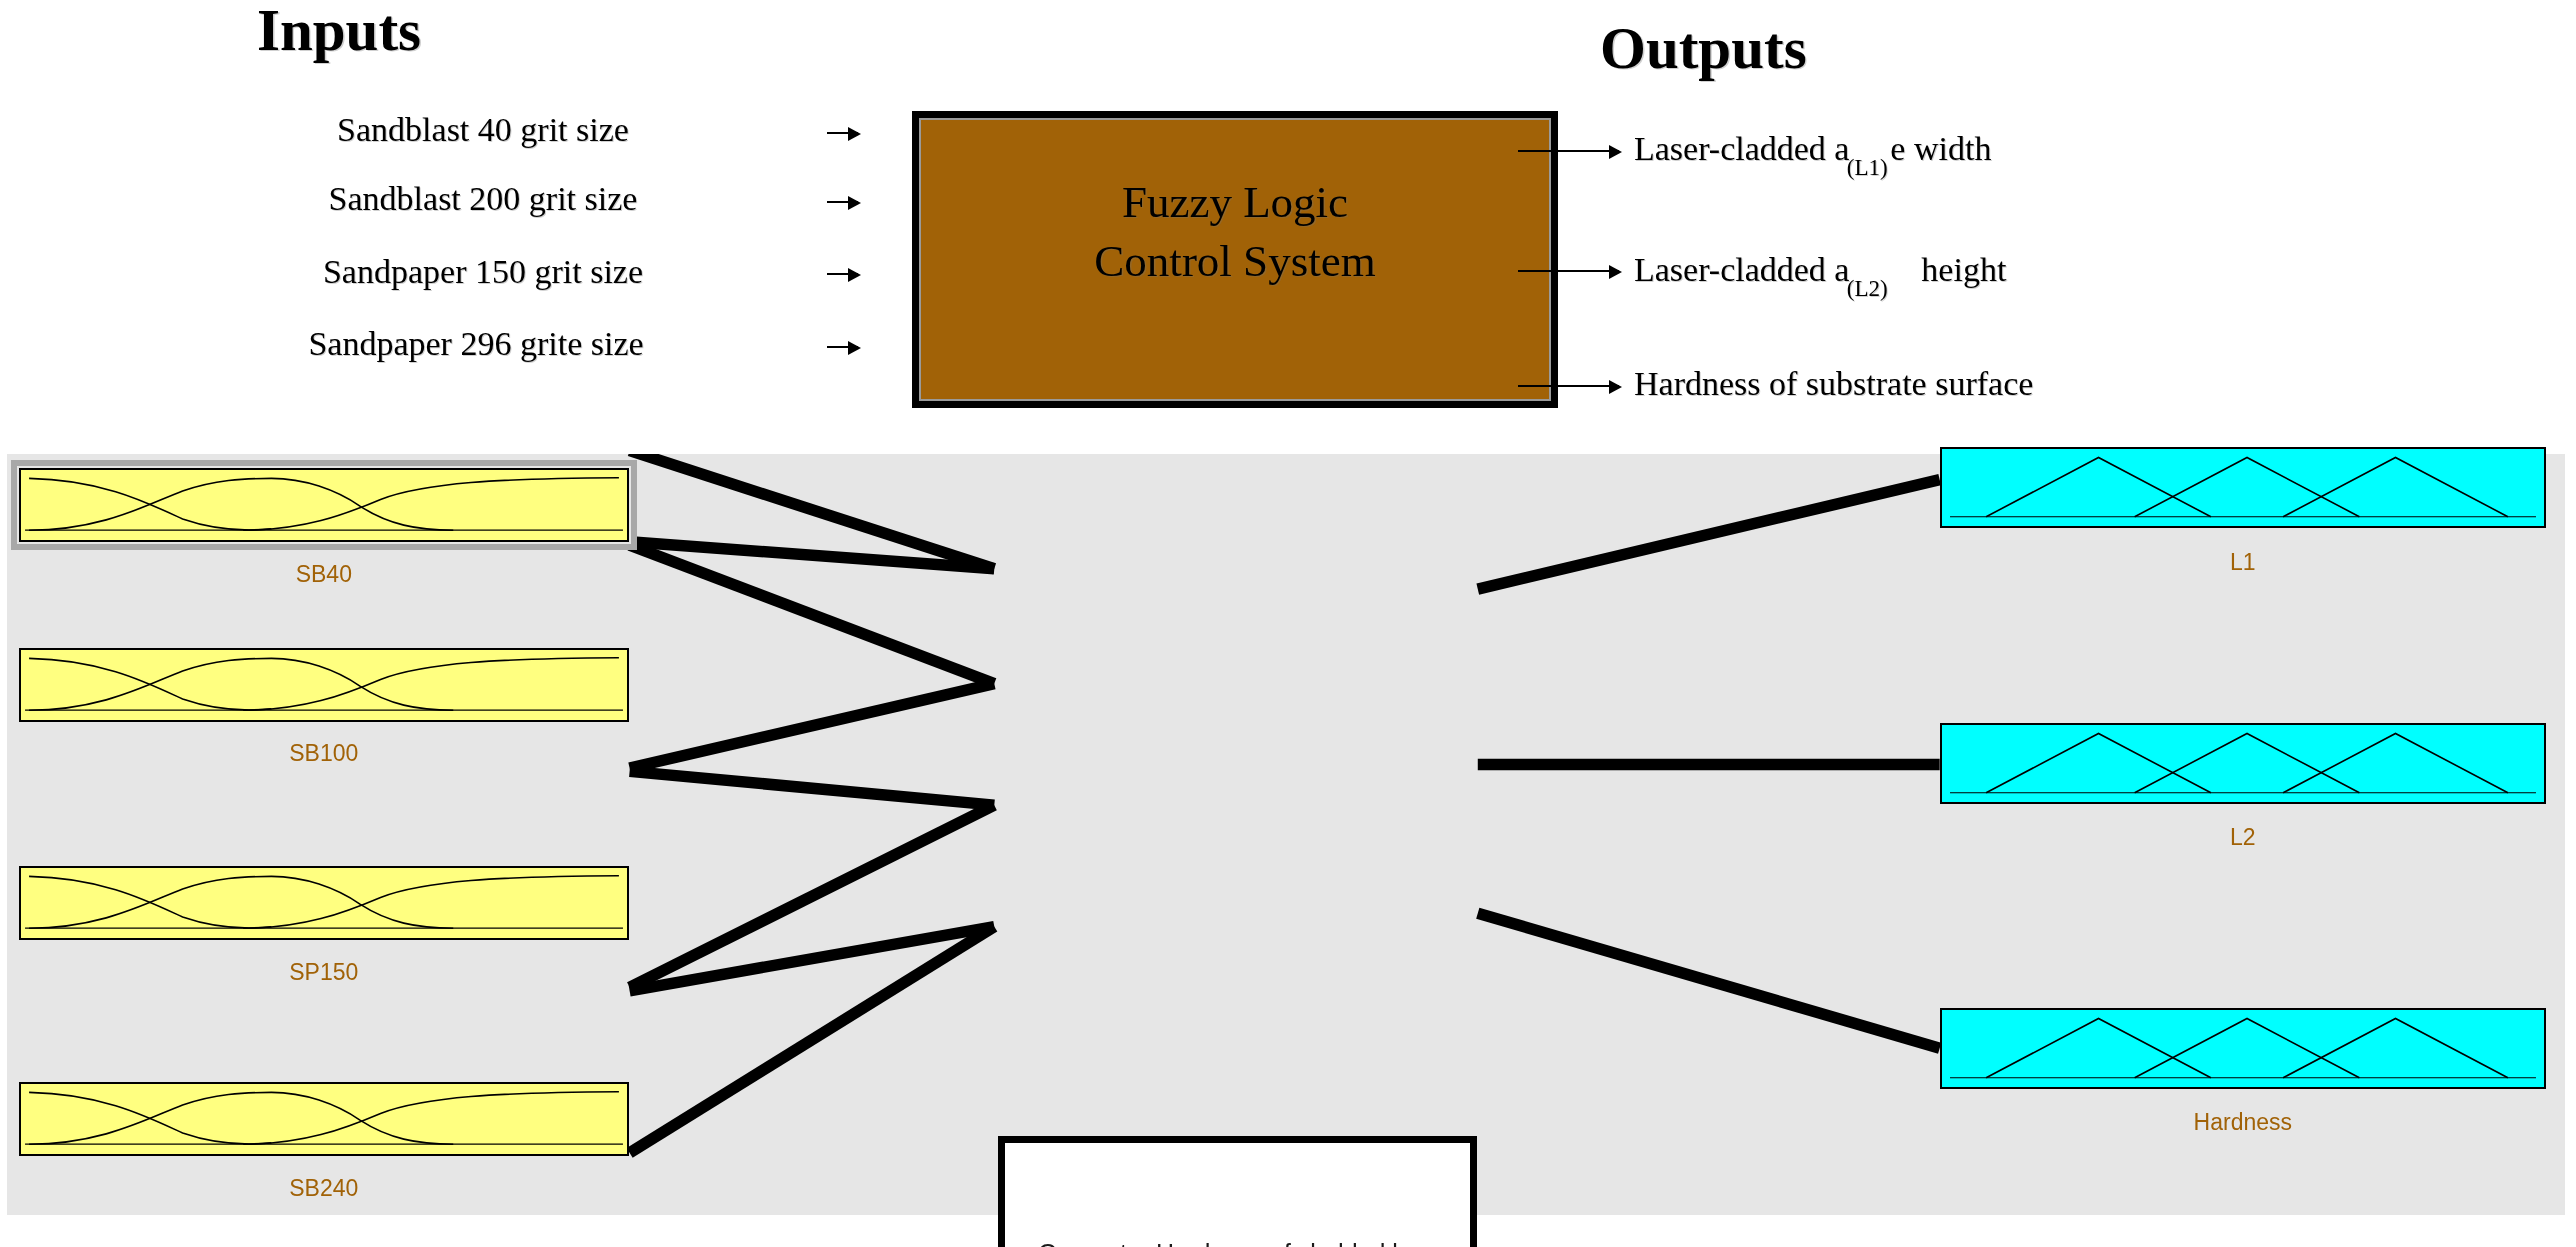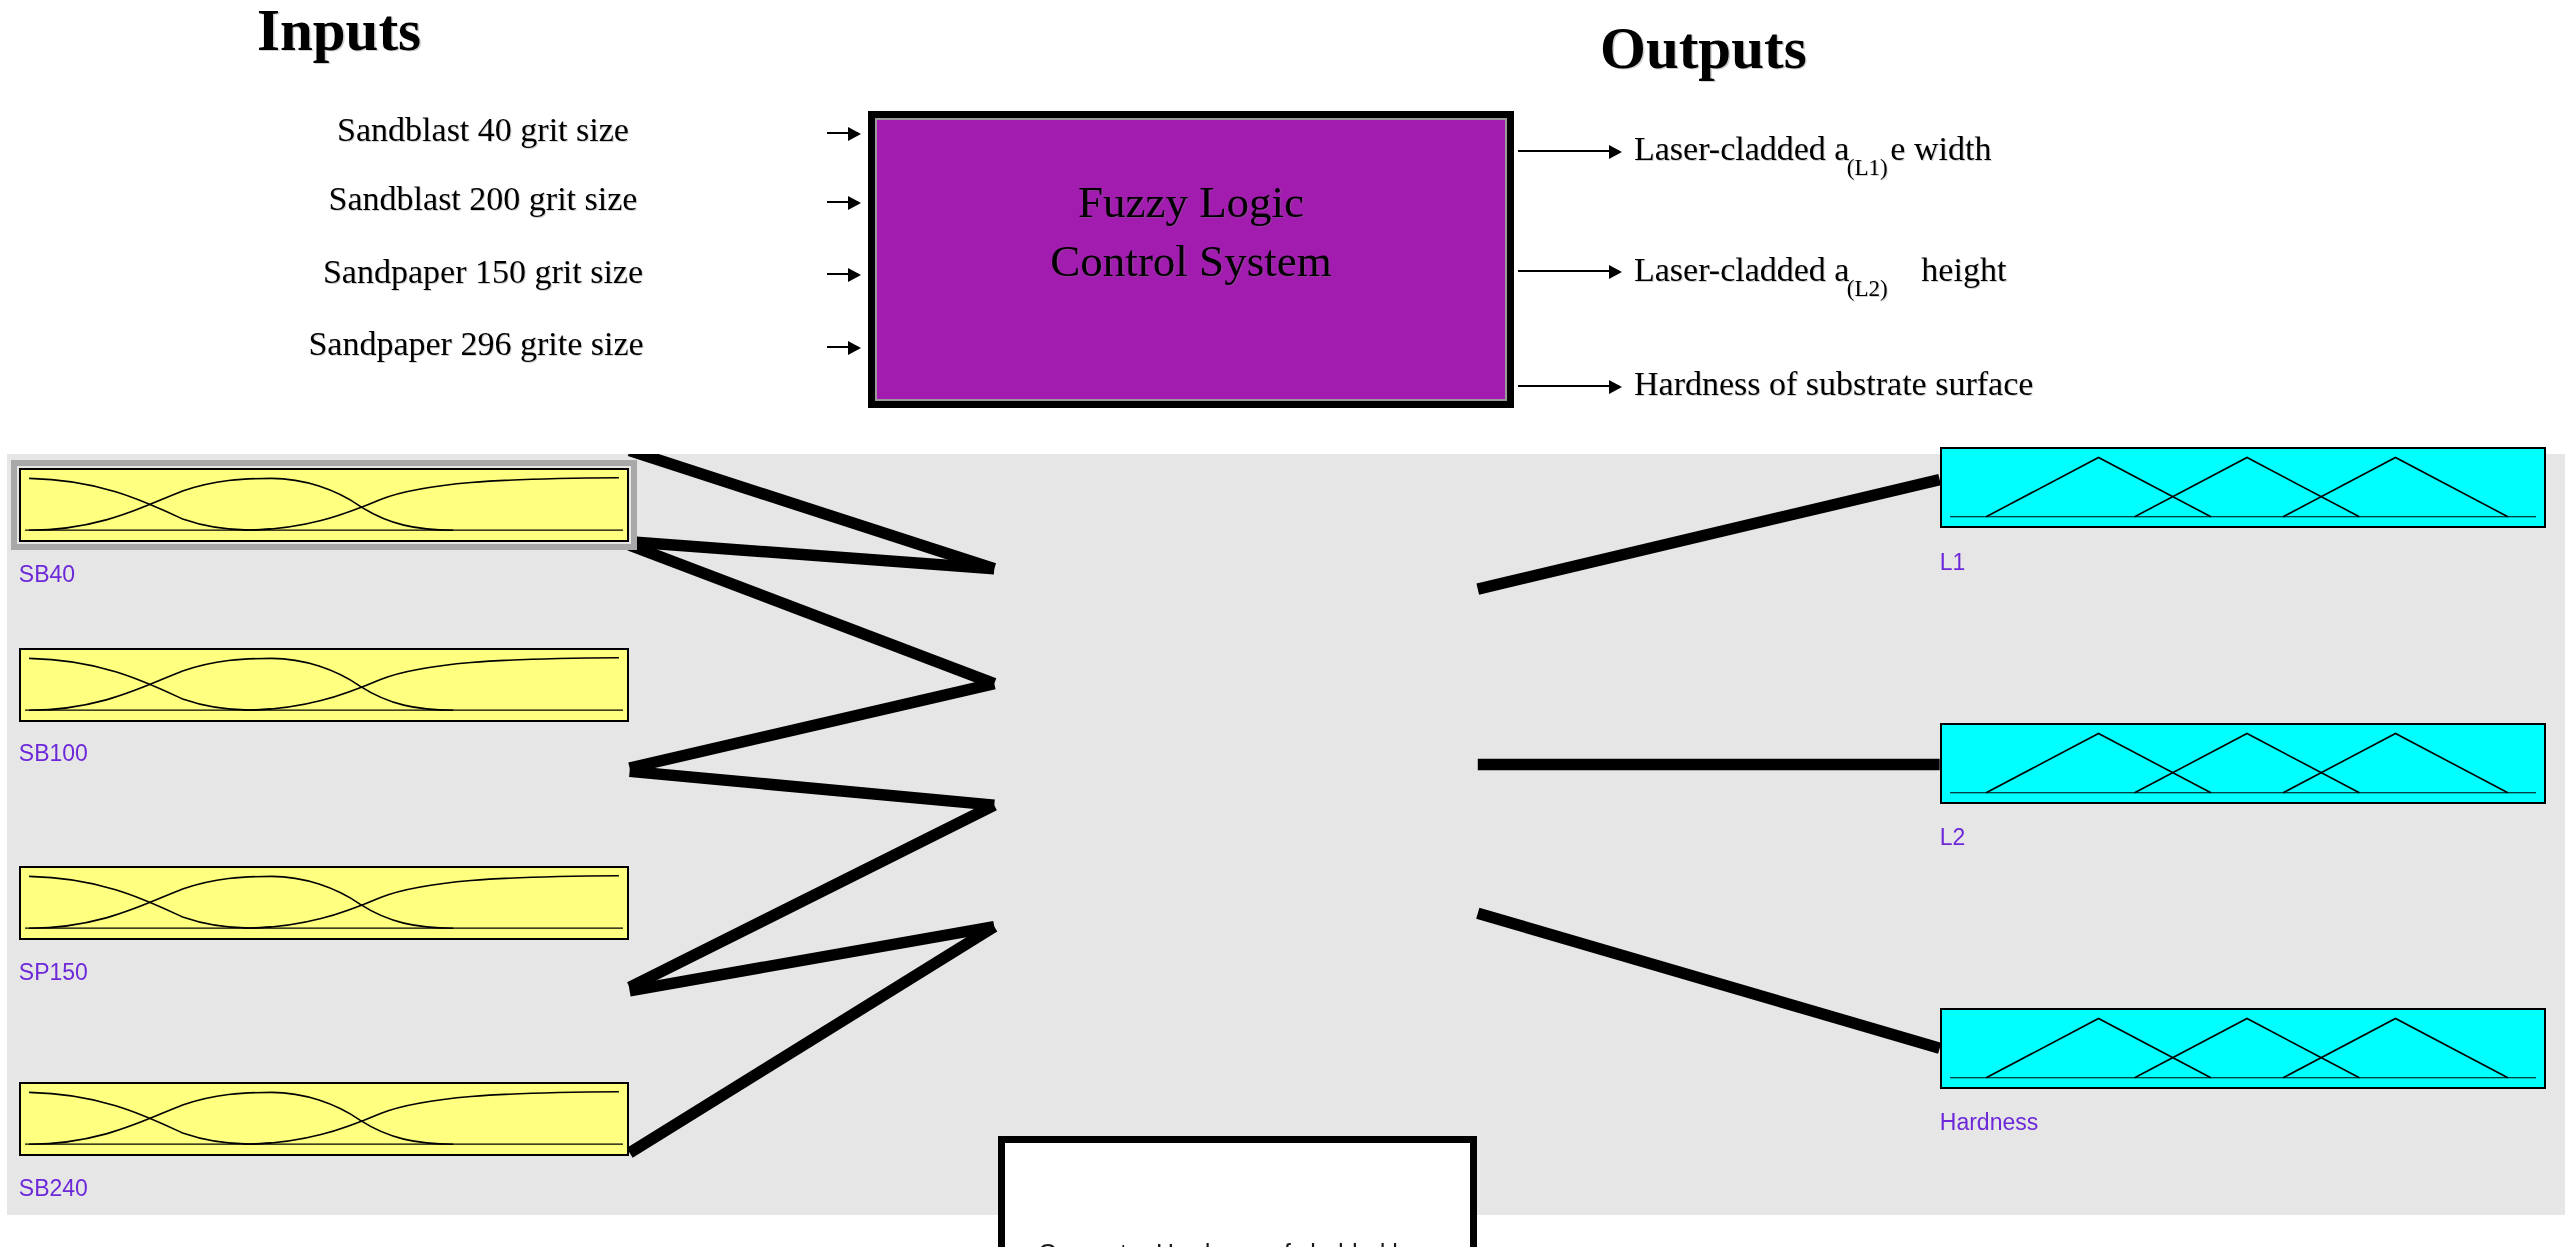--- a/index.html
+++ b/index.html
@@ -23,41 +23,41 @@
   .sub-par{font-size:23px;position:relative;top:15px;left:-2.7px;}
 
   
   .arrow{position:absolute;height:0;border-top:2.7px solid #000;}
   .arrow::after{content:"";position:absolute;right:-2.7px;top:-7.4px;
       border-left:13.5px solid #000;border-top:7.4px solid transparent;
       border-bottom:7.4px solid transparent;}
   .arrow-short{width:31px;}
   .arrow-long{width:101px;}
 
-  #fls-box{position:absolute;left:868px;top:111px;width:646px;height:297px;
-           border:7.4px solid #000;background:#a21caf;box-sizing:border-box;}
+  #fls-box{position:absolute;left:912px;top:111px;width:646px;height:297px;
+           border:7.4px solid #000;background:#a16207;box-sizing:border-box;}
   #fls-box .inner{position:absolute;left:0;top:0;width:100%;height:100%;
            border:2px solid #9a9a9a;box-sizing:border-box;}
   #fls-text{position:absolute;left:0;top:55px;width:100%;text-align:center;
             font-family:"Liberation Serif",serif;font-size:45px;line-height:1.32;
             color:#000;text-shadow:1.4px 1.4px 0 rgba(120,120,120,.30);}
 
   
   #fis-panel{position:absolute;left:6.8px;top:454px;width:2558px;height:761px;
              background:#e6e6e6;}
 
   .mf-box{position:absolute;box-sizing:border-box;border:2.7px solid #000;}
   .mf-in{background:#ffff80;}
   .mf-out{background:#00ffff;}
   .mf-box.selected{outline:6px solid #a8a8a8;outline-offset:2.7px;
                    box-shadow:0 0 0 2.7px #e6e6e6;}
   .mf-box svg{display:block;width:100%;height:100%;}
 
   .var-label{position:absolute;font-family:"Liberation Sans",sans-serif;
-             font-size:23px;color:#6d28d9;white-space:nowrap;}
+             font-size:23px;color:#a16207;text-align:center;white-space:nowrap;}
 
   #rule-box{position:absolute;left:991px;top:682px;width:479px;height:392px;
             background:#fff;border:7.4px solid #000;box-sizing:border-box;}
   #rule-title{position:absolute;left:-4px;top:96px;width:483px;text-align:center;
               font-family:"Liberation Sans",sans-serif;font-size:25px;color:#1a1a1a;
               white-space:nowrap;}
 
   #links{position:absolute;left:0;top:0;width:2558px;height:761px;
          pointer-events:none;}
 </style>

